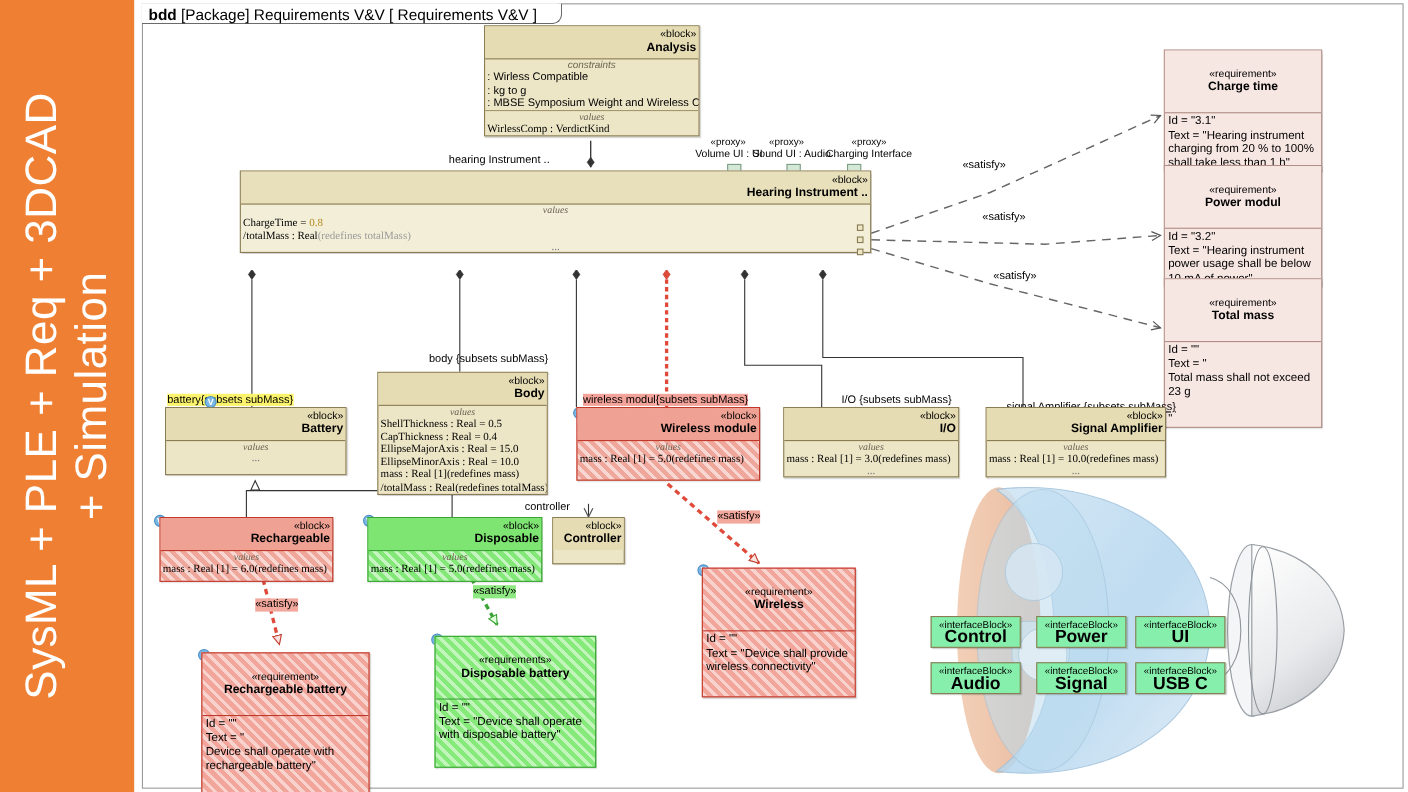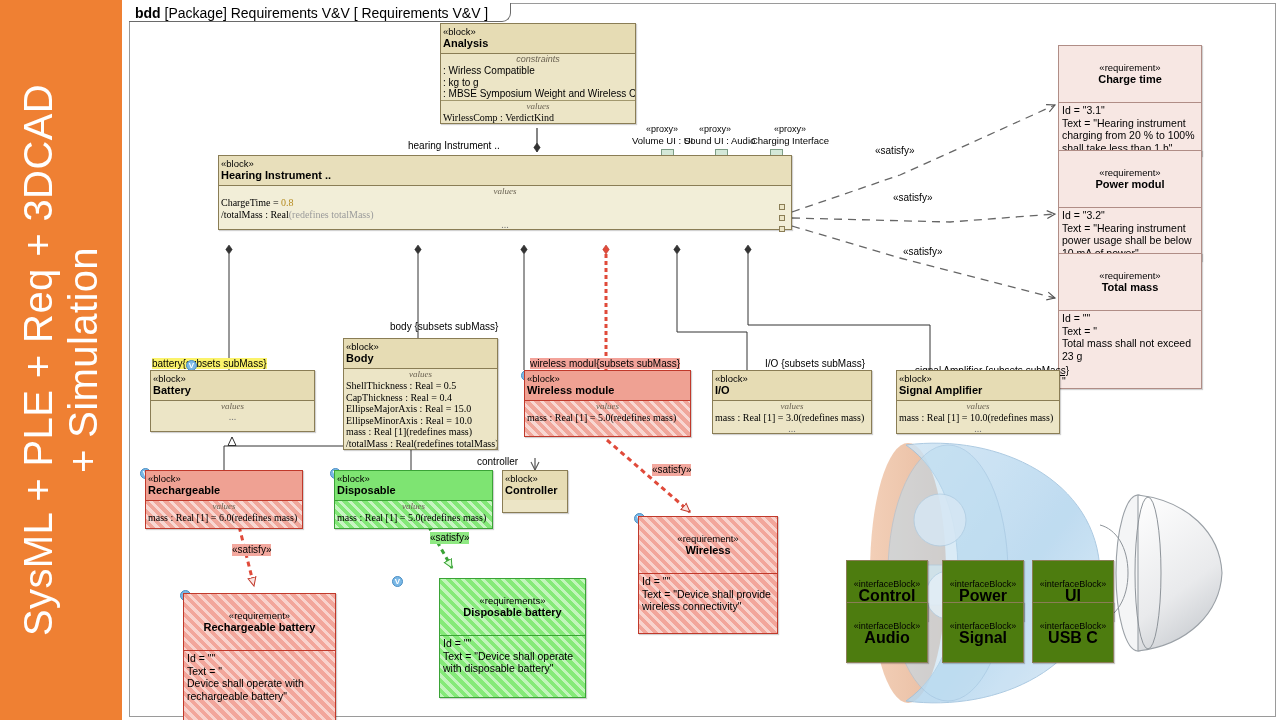--- a/index.html
+++ b/index.html
@@ -32,21 +32,21 @@
     padding:2px 22px 2px 6px;
     border:1px solid #6a6a6a; border-top:none; border-left:none;
     background:#fff; font-size:14px; color:#000; white-space:nowrap;
     border-bottom-right-radius:9px;
   }
   #frame-tab b { font-weight:bold; }
 
   
   .blk { position:absolute; border:1px solid #8a7d55; background:#ece5c6;
          font-size:10.5px; color:#000; box-shadow:1px 1px 1px rgba(0,0,0,.18); }
-  .blk .hdr { text-align:left; padding:2px 2px 3px 2px;
+  .blk .hdr { text-align:right; padding:2px 2px 3px 2px;
               background:#e6dcb4; border-bottom:1px solid #8a7d55; }
   .blk .hdr .stereo { font-size:9.5px; display:block; line-height:11px; }
   .blk .hdr .nm { font-weight:bold; font-size:11px; display:block; line-height:13px; }
   .blk .sect { border-bottom:1px solid #a2986e; }
   .blk .sect:last-child { border-bottom:none;font-family:Liberation Serif, serif; }
   .blk .cap { text-align:center; font-style:italic; font-size:9px; color:#6a6252;
               line-height:11px; }
   .blk .row { padding:0 2px; line-height:11.5px; white-space:nowrap;
               font-size:10px; overflow:hidden; }
   .blk .dots { text-align:center; color:#777; line-height:9px; font-size:10px; }
@@ -83,26 +83,26 @@
   .vgreen .sect { border-bottom:1px solid #3aa336; }
 
   .vred-req  { border-color:#c0392b;
            background-color:#f2a69b;
            background-image:repeating-linear-gradient(45deg,
               rgba(255,255,255,.5) 0 3px, rgba(255,255,255,0) 3px 7px); }
   .vred-req .hdr { background:transparent; border-bottom:1px solid #c0392b; }
   .vgreen-req { border-color:#3aa336;
            background-color:#85ea79;
            background-image:repeating-linear-gradient(45deg,
-              rgba(255,255,255,.5) 0 3px, rgba(255,255,255,0) 3px 7px);margin-left:44px; }
+              rgba(255,255,255,.5) 0 3px, rgba(255,255,255,0) 3px 7px); }
   .vgreen-req .hdr { background:transparent; border-bottom:1px solid #3aa336; }
 
   
-  .ifb { position:absolute; border:1px solid #8a7d55; background:#4d7c0f;
-         text-align:center; padding:18px 4px; box-shadow:1px 1px 1px rgba(0,0,0,.2);}
+  .ifb { position:absolute; border:1px solid #8a7d55; background:#86efac;
+         text-align:center; padding:2px 4px; box-shadow:1px 1px 1px rgba(0,0,0,.2);}
   .ifb .stereo { font-size:9px; display:block; line-height:11px; }
   .ifb .nm { font-weight:bold; font-size:16px; display:block; line-height:12px; }
 
   
   .vbadge { position:absolute; width:11px; height:11px; border-radius:50%;
             background:#7ab8e6; border:1px solid #4a8ec4; color:#fff;
             font-size:8px; line-height:9px; text-align:center; font-weight:bold; }
 
   
   .rlabel { position:absolute; font-size:10px; white-space:nowrap; line-height:12px; }

